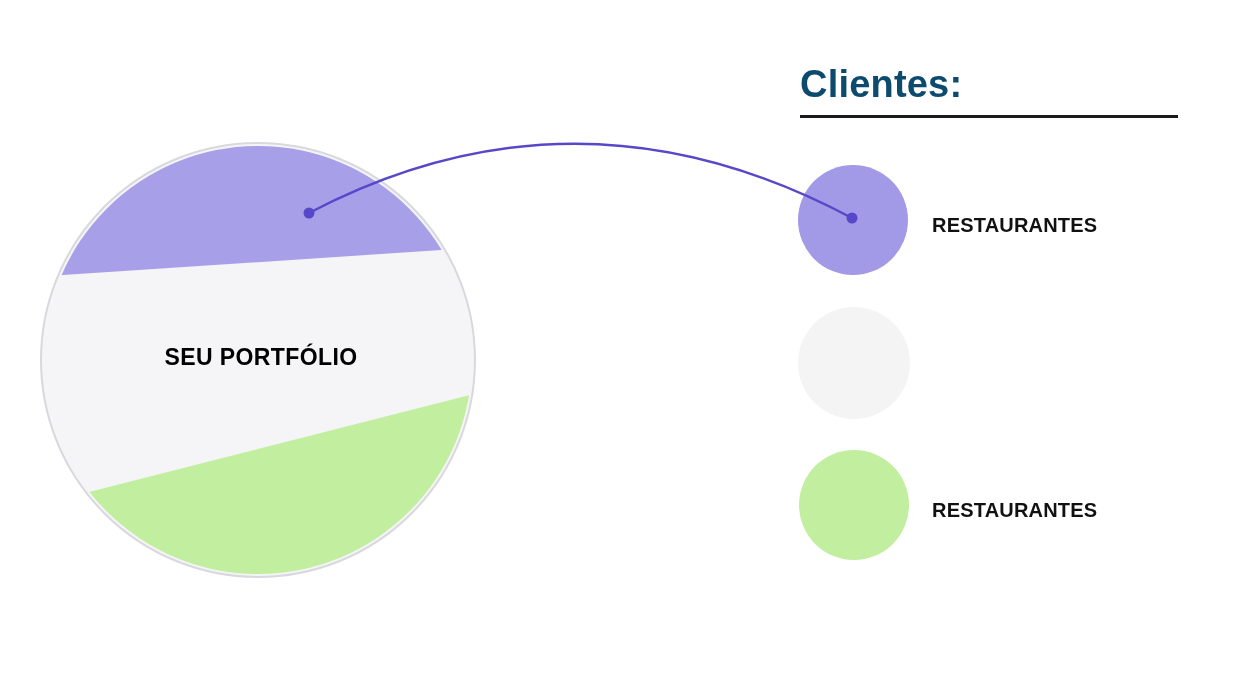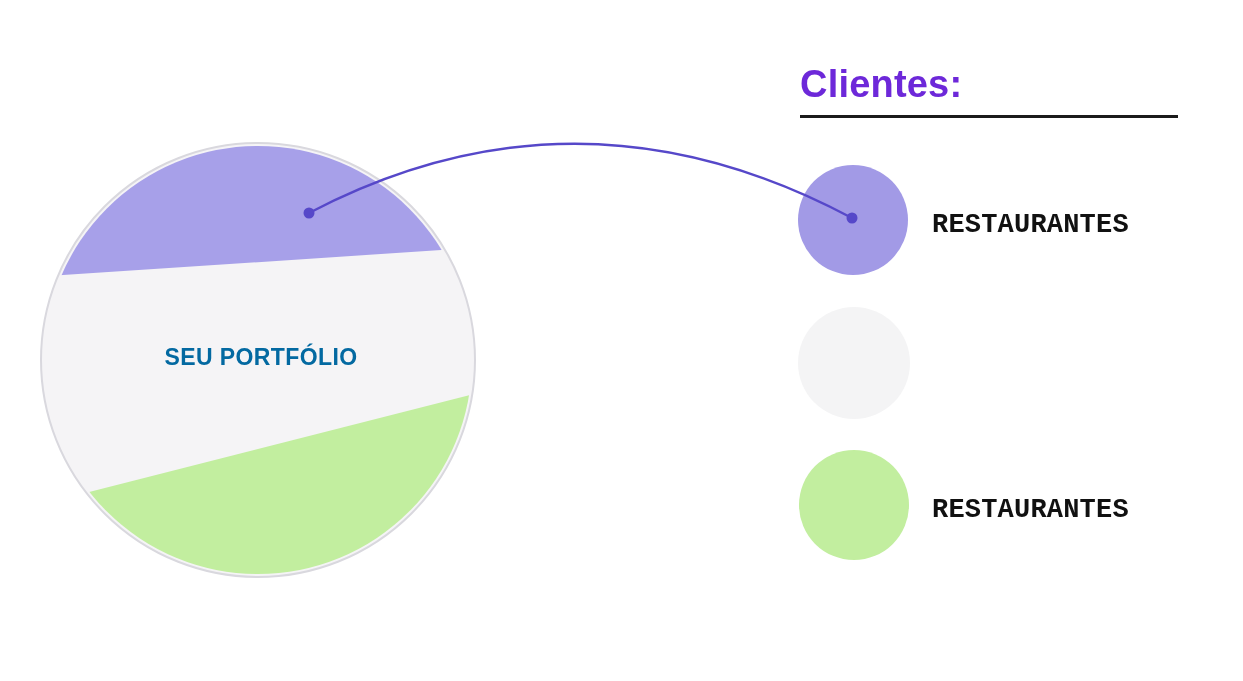--- a/index.html
+++ b/index.html
@@ -19,50 +19,49 @@
     left: 0; top: 0;
     width: 1243px; height: 681px;
   }
   .portfolio-label {
     position: absolute;
     left: 261px; top: 357px;
     transform: translate(-50%, -50%);
     font-size: 23px;
     font-weight: 700;
     letter-spacing: 0.4px;
-    color: #0369a1;
+    color: #000000;
     white-space: nowrap;
   }
   .legend-title {
     position: absolute;
     left: 800px; top: 63px;
     font-size: 38px;
     font-weight: 600;
     letter-spacing: 0.2px;
-    color: #6d28d9;
+    color: #0c4a6e;
     line-height: 42px;
     white-space: nowrap;
     text-align: right;
   }
   .legend-title-rule {
     position: absolute;
     left: 800px; top: 115px;
     width: 378px; height: 3px;
     background: #1b1b1b;
   }
   .legend-label {
     position: absolute;
     left: 932px;
     transform: translateY(-50%);
-    font-size: 27px;
+    font-size: 20px;
     font-weight: 600;
     letter-spacing: 0.2px;
     color: #111111;
     white-space: nowrap;
-    font-family: Liberation Mono, monospace;
   }
   .legend-label.row-0 { top: 225px; }
   .legend-label.row-1 { top: 367px; }
   .legend-label.row-2 { top: 510px; }
 </style>
 </head>
 <body>
 
 <div class="stage">
 

